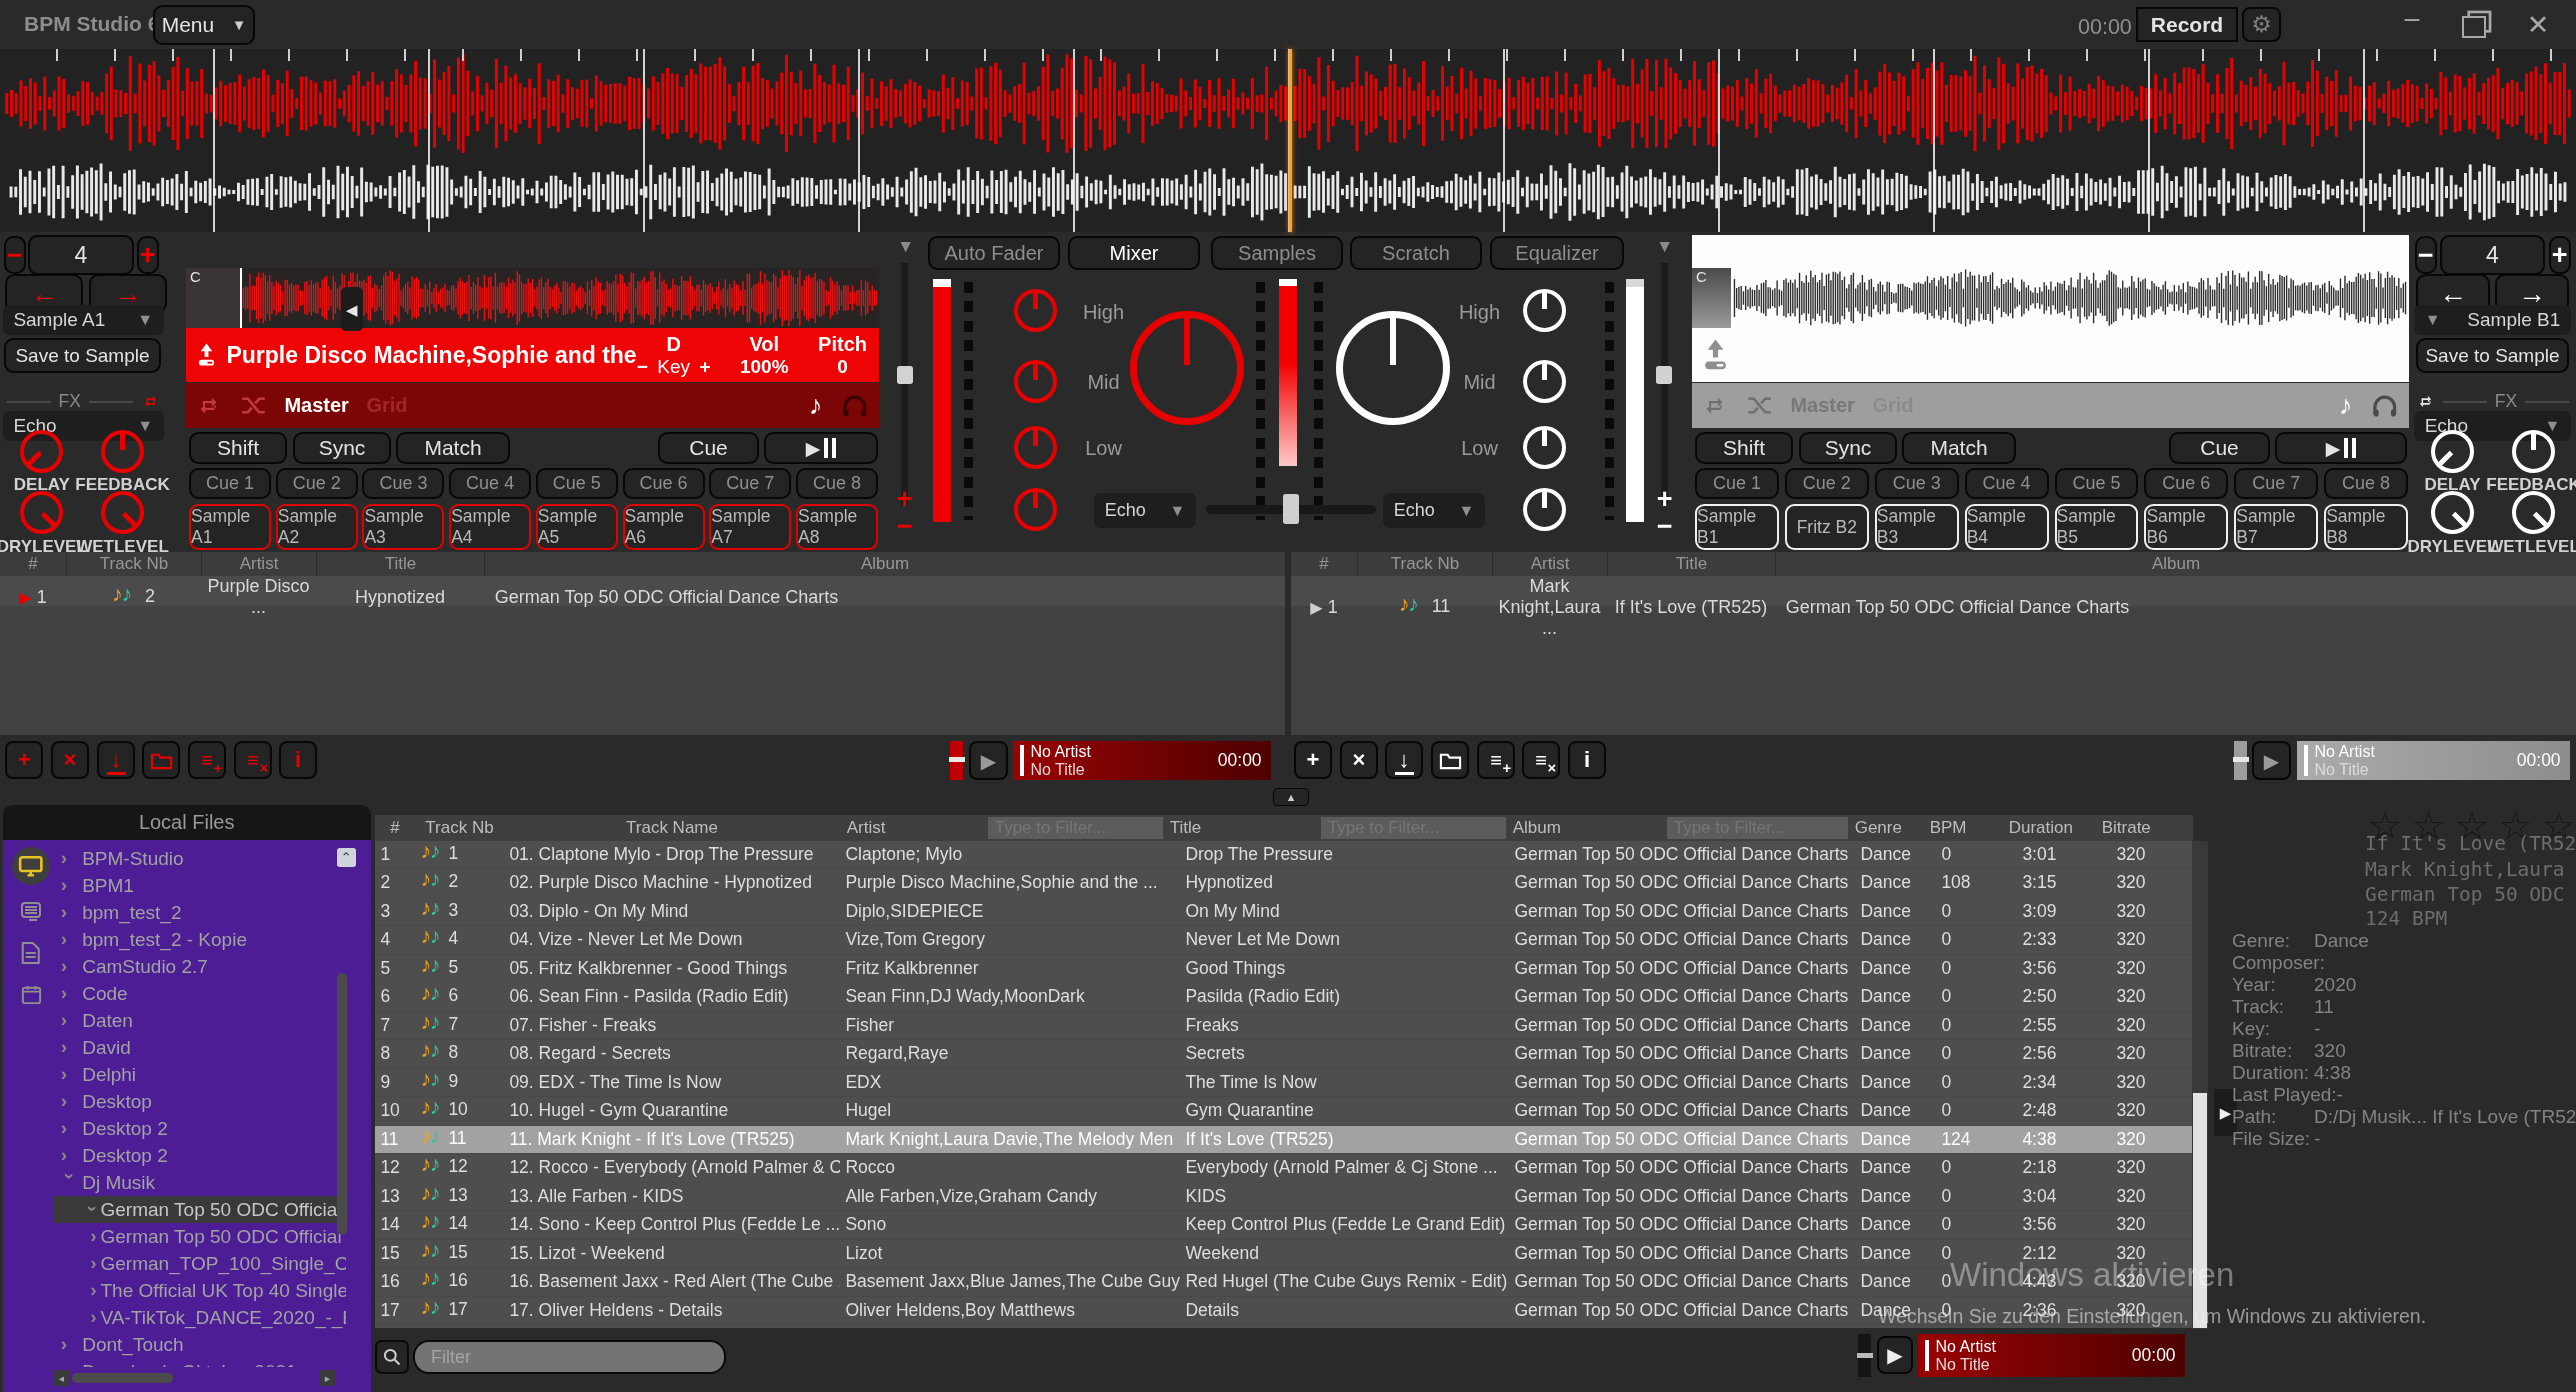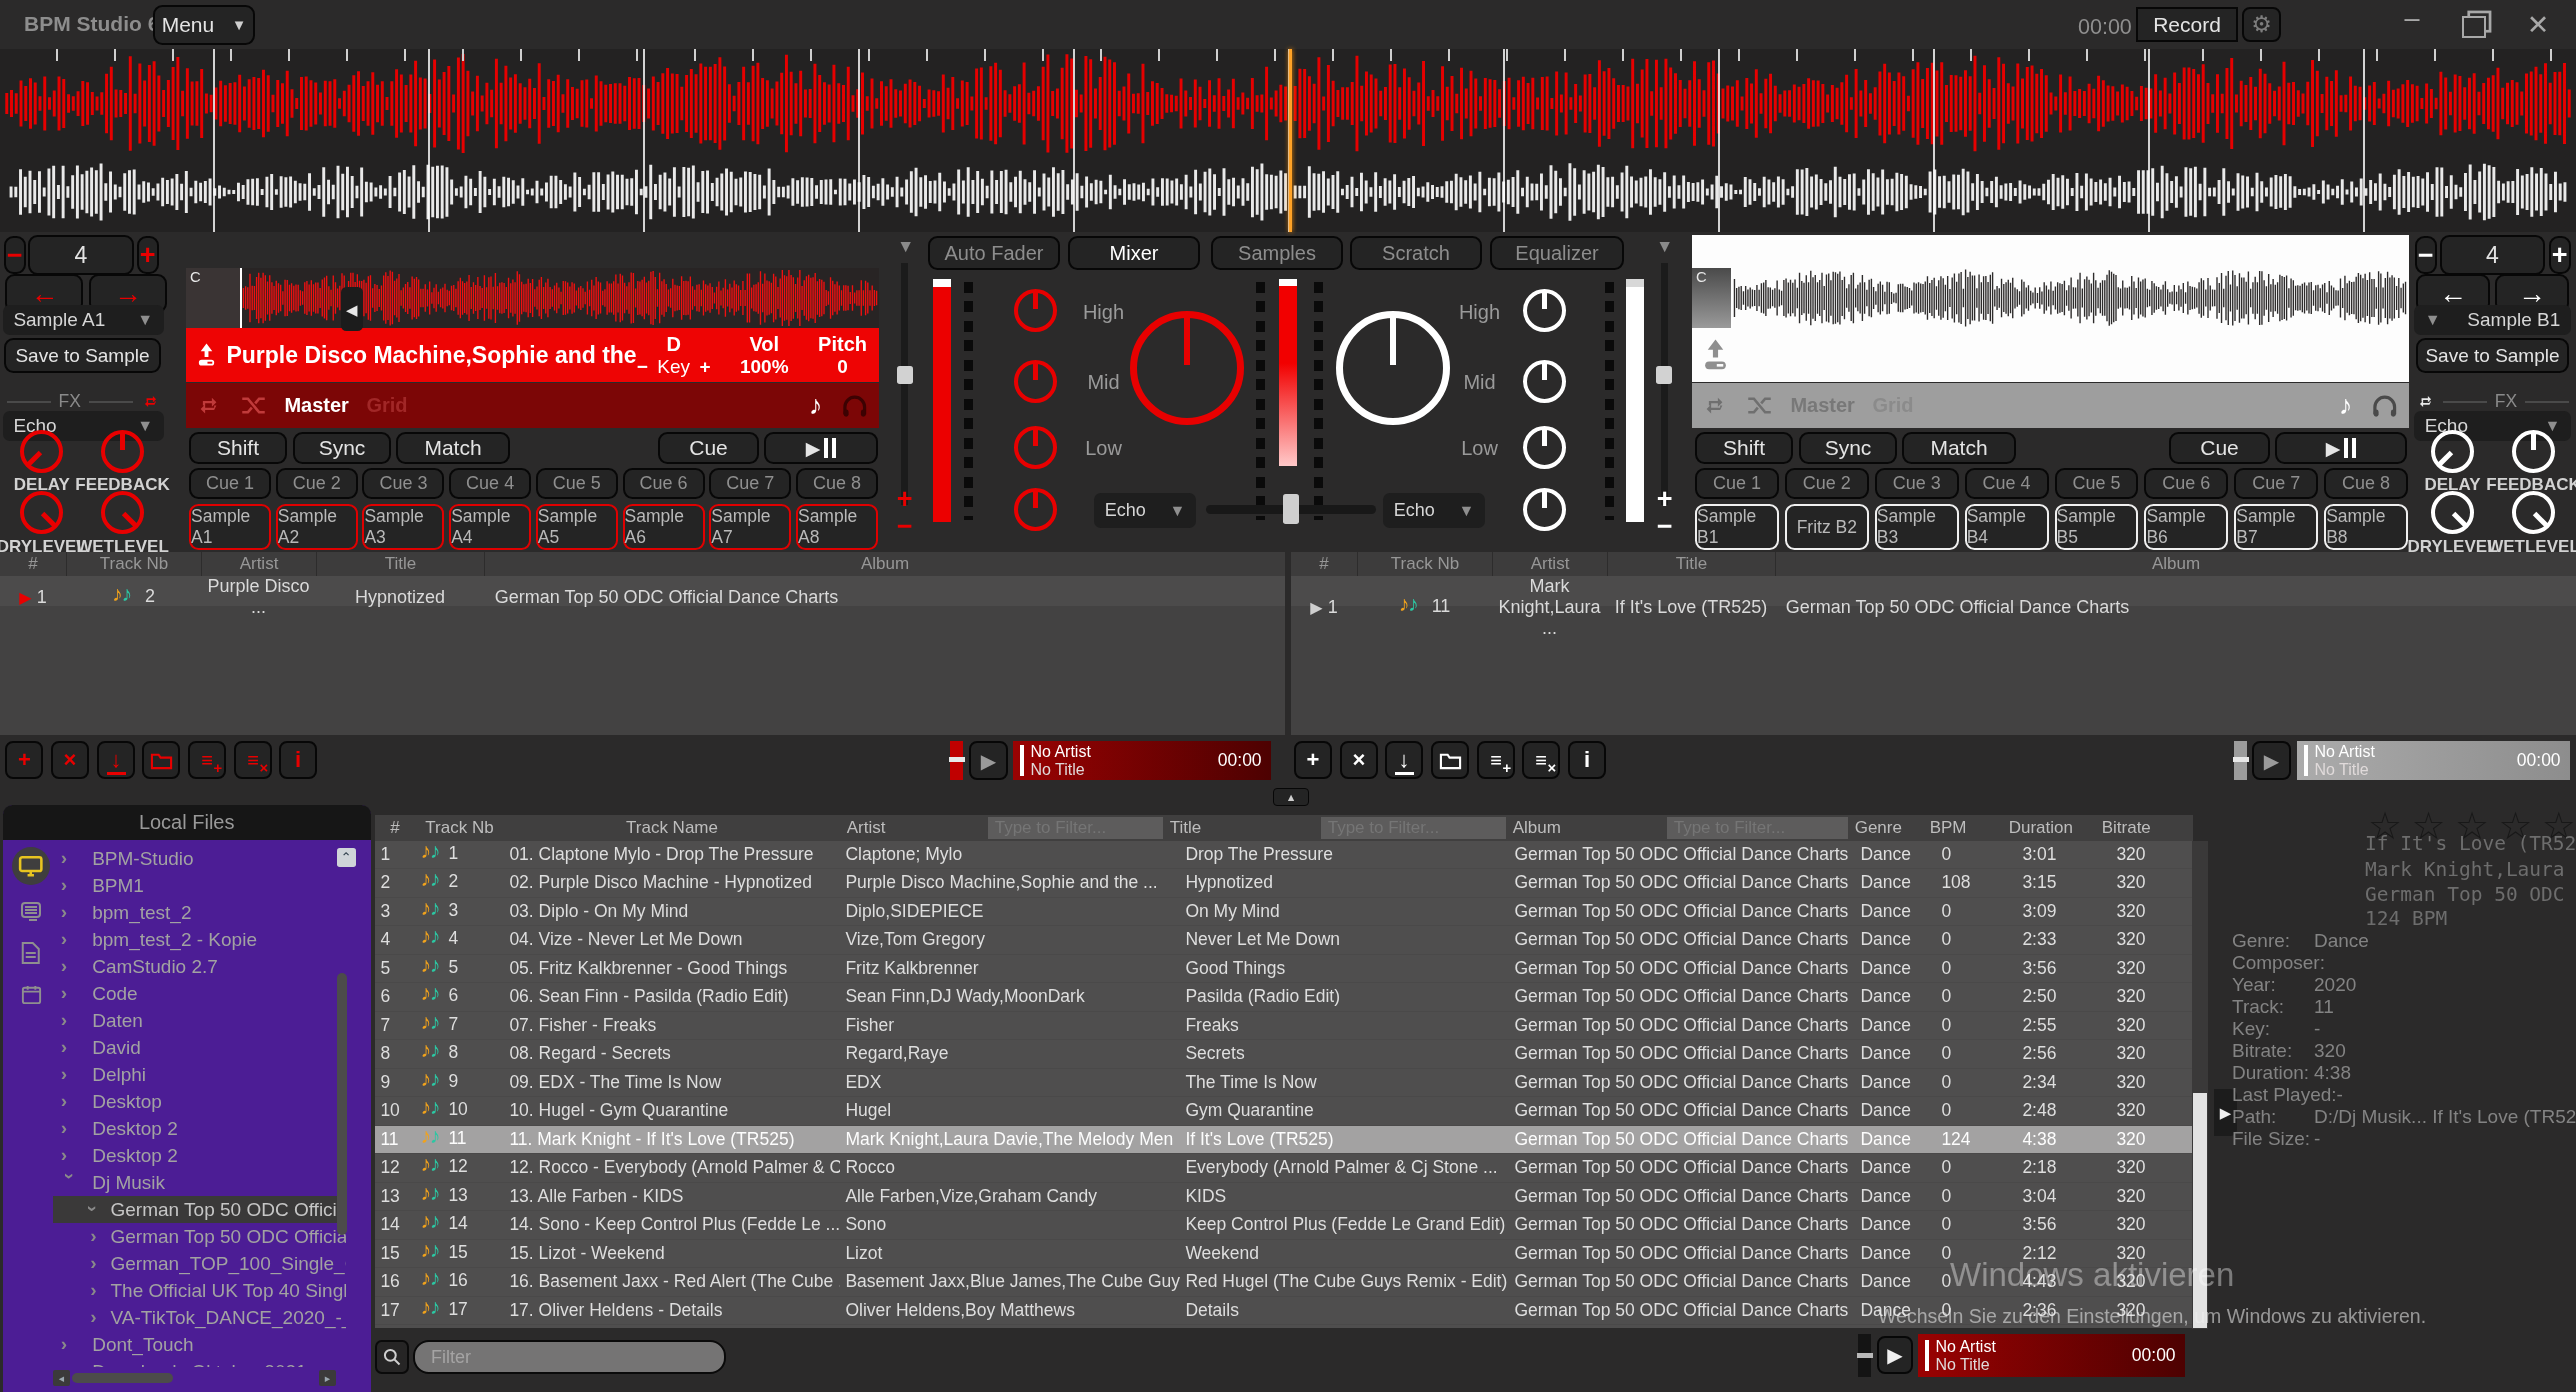--- a/index.html
+++ b/index.html
@@ -20,21 +20,21 @@
   .knob .rot{position:absolute;inset:0;transform:rotate(var(--rot,0deg));}
   .knob .ptr{position:absolute;left:calc(50% - 2.7px);top:-1.3px;width:5.4px;height:48%;background:currentColor;}
   .klabel{position:absolute;font-weight:bold;color:#d2d2d2;font-size:17px;text-align:center;width:101px;}
   .vubar{position:absolute;}
   .vudash{position:absolute;width:8.7px;background:repeating-linear-gradient(to bottom,#0a0a0a 0 10.7px,transparent 10.7px 19.5px);}
   
   #titlebar{position:absolute;left:0;top:0;width:2576px;height:49px;}
   #app-title{position:absolute;left:24px;top:12px;font-size:21px;font-weight:bold;color:#8d8d8d;}
   #menu-btn{left:153px;top:4.7px;width:102px;height:40px;font-size:21px;gap:17.5px;}
   #clock{position:absolute;left:2078px;top:14.8px;font-size:21.5px;color:#8f8f8f;}
-  #record-btn{left:2136px;top:7.4px;width:102px;height:35px;font-size:21px;border-radius:0;}
+  #record-btn{left:2136px;top:7.4px;width:102px;height:35px;font-size:21px;border-radius:0;font-weight:bold;}
   #gear-btn{left:2242px;top:7.4px;width:39px;height:35px;font-size:23px;color:#7d7d7d;border-radius:8px;}
   .winbtn{position:absolute;top:9.4px;color:#a8a8a8;font-size:27px;cursor:pointer;width:34px;text-align:center;}
   #min-btn{left:2395px;top:2.7px;} #close-btn{left:2521px;}
   #restore-btn{left:2462px;top:16px;width:20px;height:17.5px;border:2.7px solid #a8a8a8;
     box-shadow:5.4px -5.4px 0 -2.7px #2b2a2a,5.4px -5.4px 0 0 #a8a8a8;}
   
   #overview{position:absolute;left:0;top:49px;width:2576px;height:183px;background:#232222;}
   #ov-red{position:absolute;left:0;top:5.4px;width:2576px;height:99px;}
   #ov-white{position:absolute;left:0;top:109px;width:2576px;height:68px;}
   #ov-ticks{position:absolute;left:0;top:0;width:2576px;height:12px;
@@ -120,21 +120,21 @@
   #browser{position:absolute;left:2.7px;top:805px;width:368px;height:587px;background:#4c1d95;border-radius:10.7px 10.7px 0 0;}
   #browser-head{height:35px;background:#161616;border-radius:9.4px 9.4px 0 0;display:flex;align-items:center;justify-content:center;
     color:#999;font-size:20px;}
   .sideic{position:absolute;left:9.4px;width:38px;height:38px;display:flex;align-items:center;justify-content:center;color:#8f8f8f;cursor:pointer;}
   #tree{position:absolute;left:50px;top:40px;width:293px;height:522px;overflow:hidden;}
   .trow{height:27px;display:flex;align-items:center;color:#a2a2a2;font-size:19px;cursor:pointer;
     padding-left:calc(8px + var(--lvl,0)*29.5px);white-space:nowrap;}
   .trow .chev{display:inline-block;color:#8a8a8a;font-size:19px;font-weight:bold;width:17.5px;transform:translateY(-1.3px);}
   .trow.expanded .chev{transform:rotate(90deg) translateX(-1.3px);}
   .trow.selected{background:#3a3939;color:#c6c6c6;}
-  .trow span.lab{margin-left:14px;}
+  .trow span.lab{margin-left:4px;}
   #tree-up{position:absolute;left:334px;top:43px;width:19px;height:19px;background:#cfd4d8;border-radius:2.7px;
     color:#30404c;font-size:13.4px;display:flex;align-items:center;justify-content:center;}
   #tree-vthumb{position:absolute;left:334px;top:168px;width:10px;height:262px;background:#4c4b4b;border-radius:5.4px;}
   #tree-hbar{position:absolute;left:50px;top:565px;width:293px;height:16px;}
   #tree-hthumb{position:absolute;left:19px;top:2.7px;width:101px;height:10.7px;background:#4c4b4b;border-radius:5.4px;}
   .harr{position:absolute;top:0;width:17.5px;height:16px;background:#3b3a3a;color:#9aa6ae;font-size:10.7px;
     display:flex;align-items:center;justify-content:center;border-radius:2px;}
   #tree-collapse{position:absolute;left:341px;top:287px;width:21.5px;height:44px;background:#1c1c1c;border-radius:5.4px;
     color:#e8e8e8;display:flex;align-items:center;justify-content:center;font-size:14.8px;cursor:pointer;}
   

